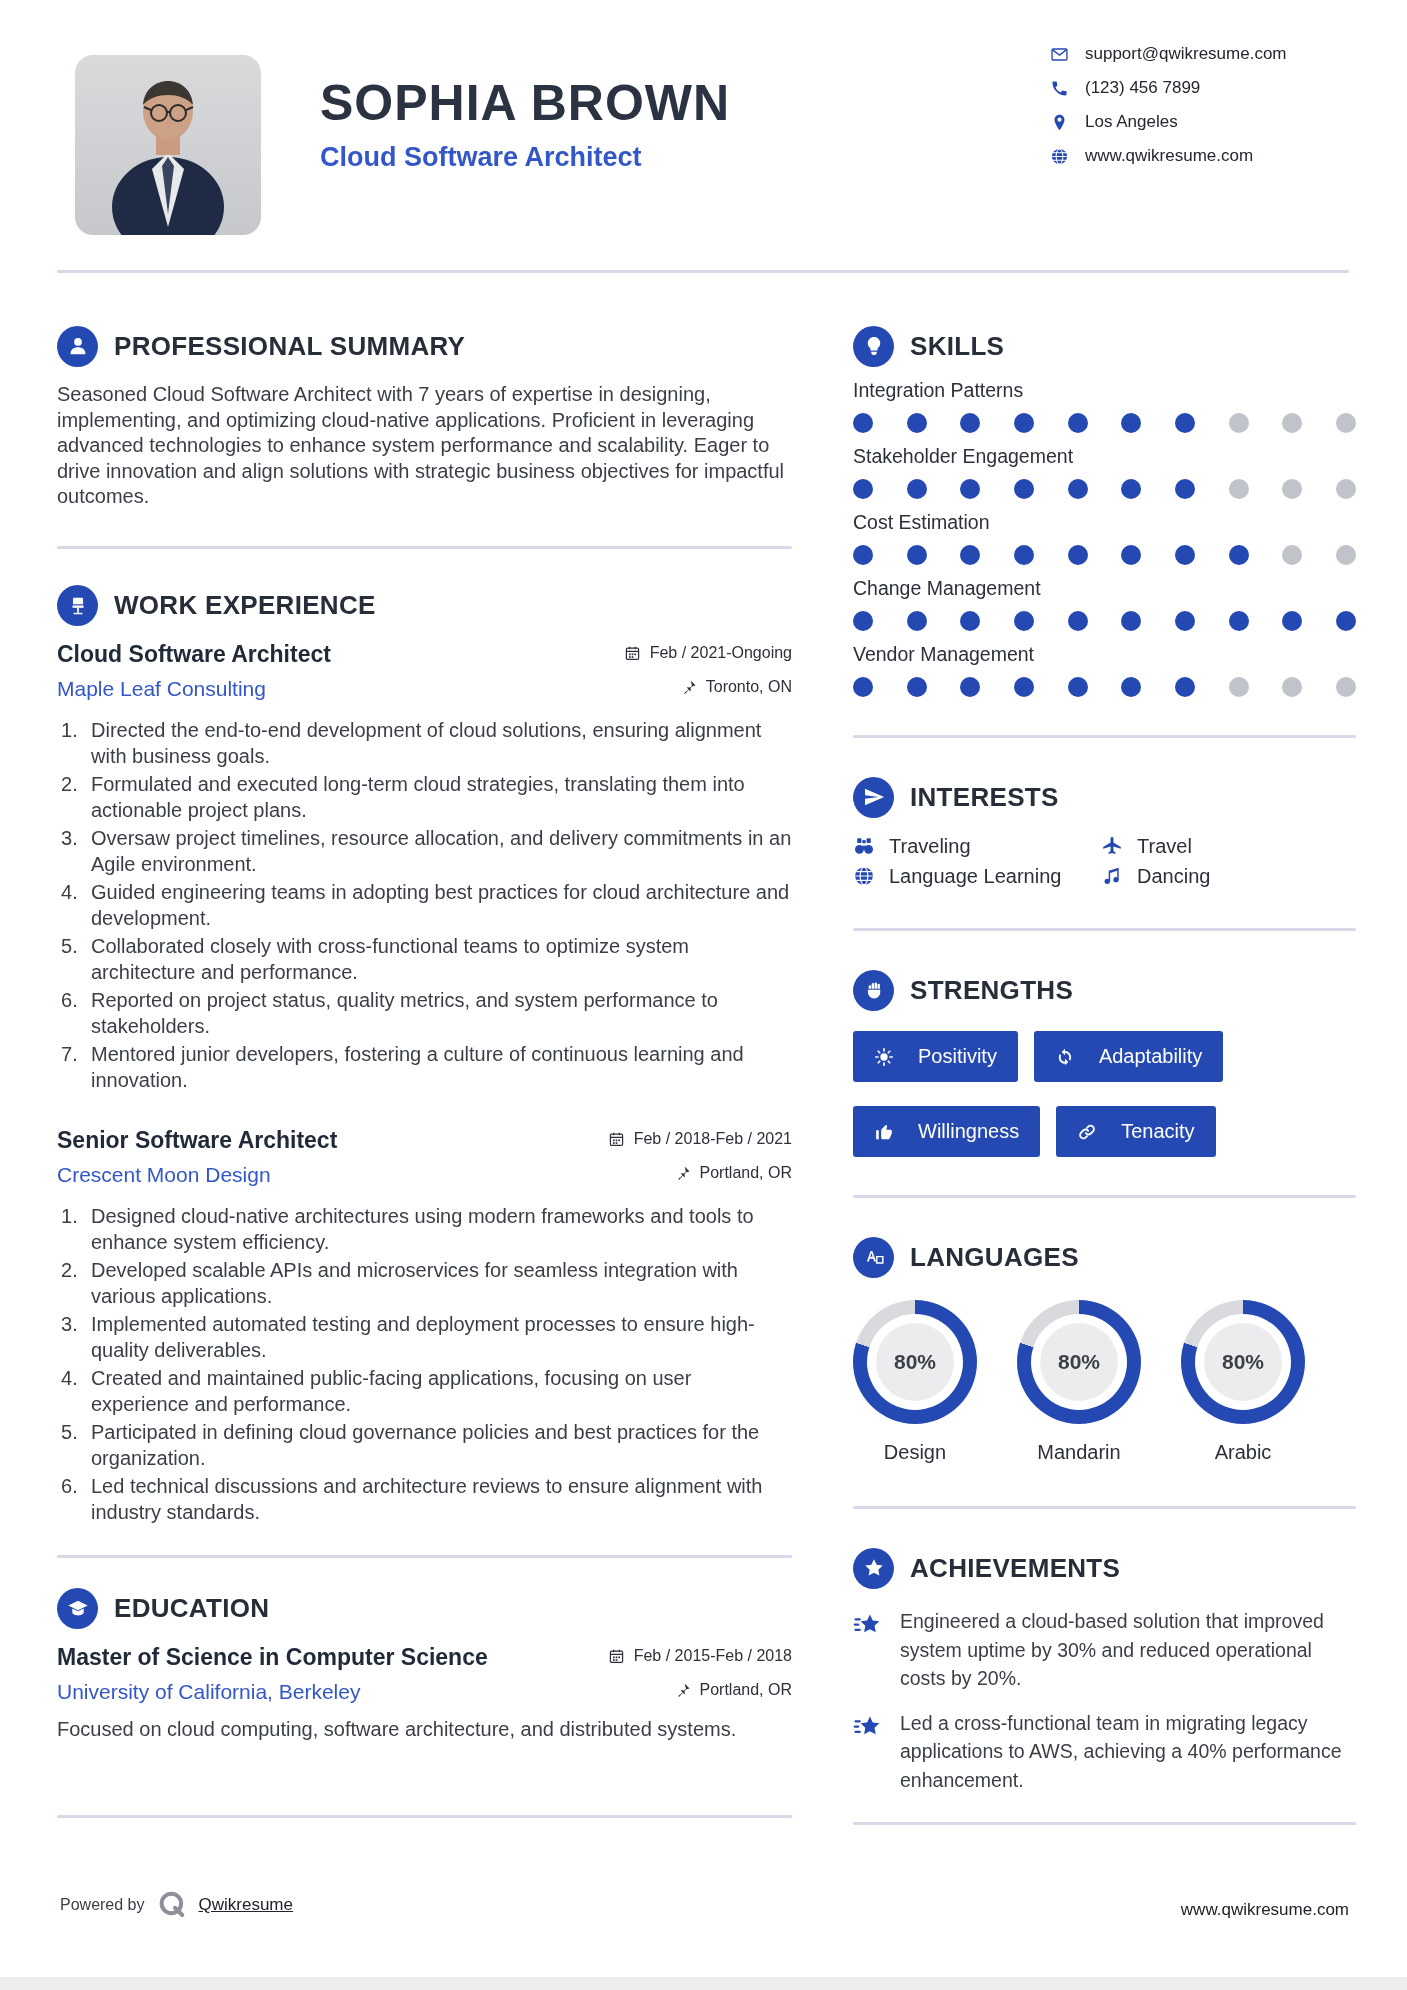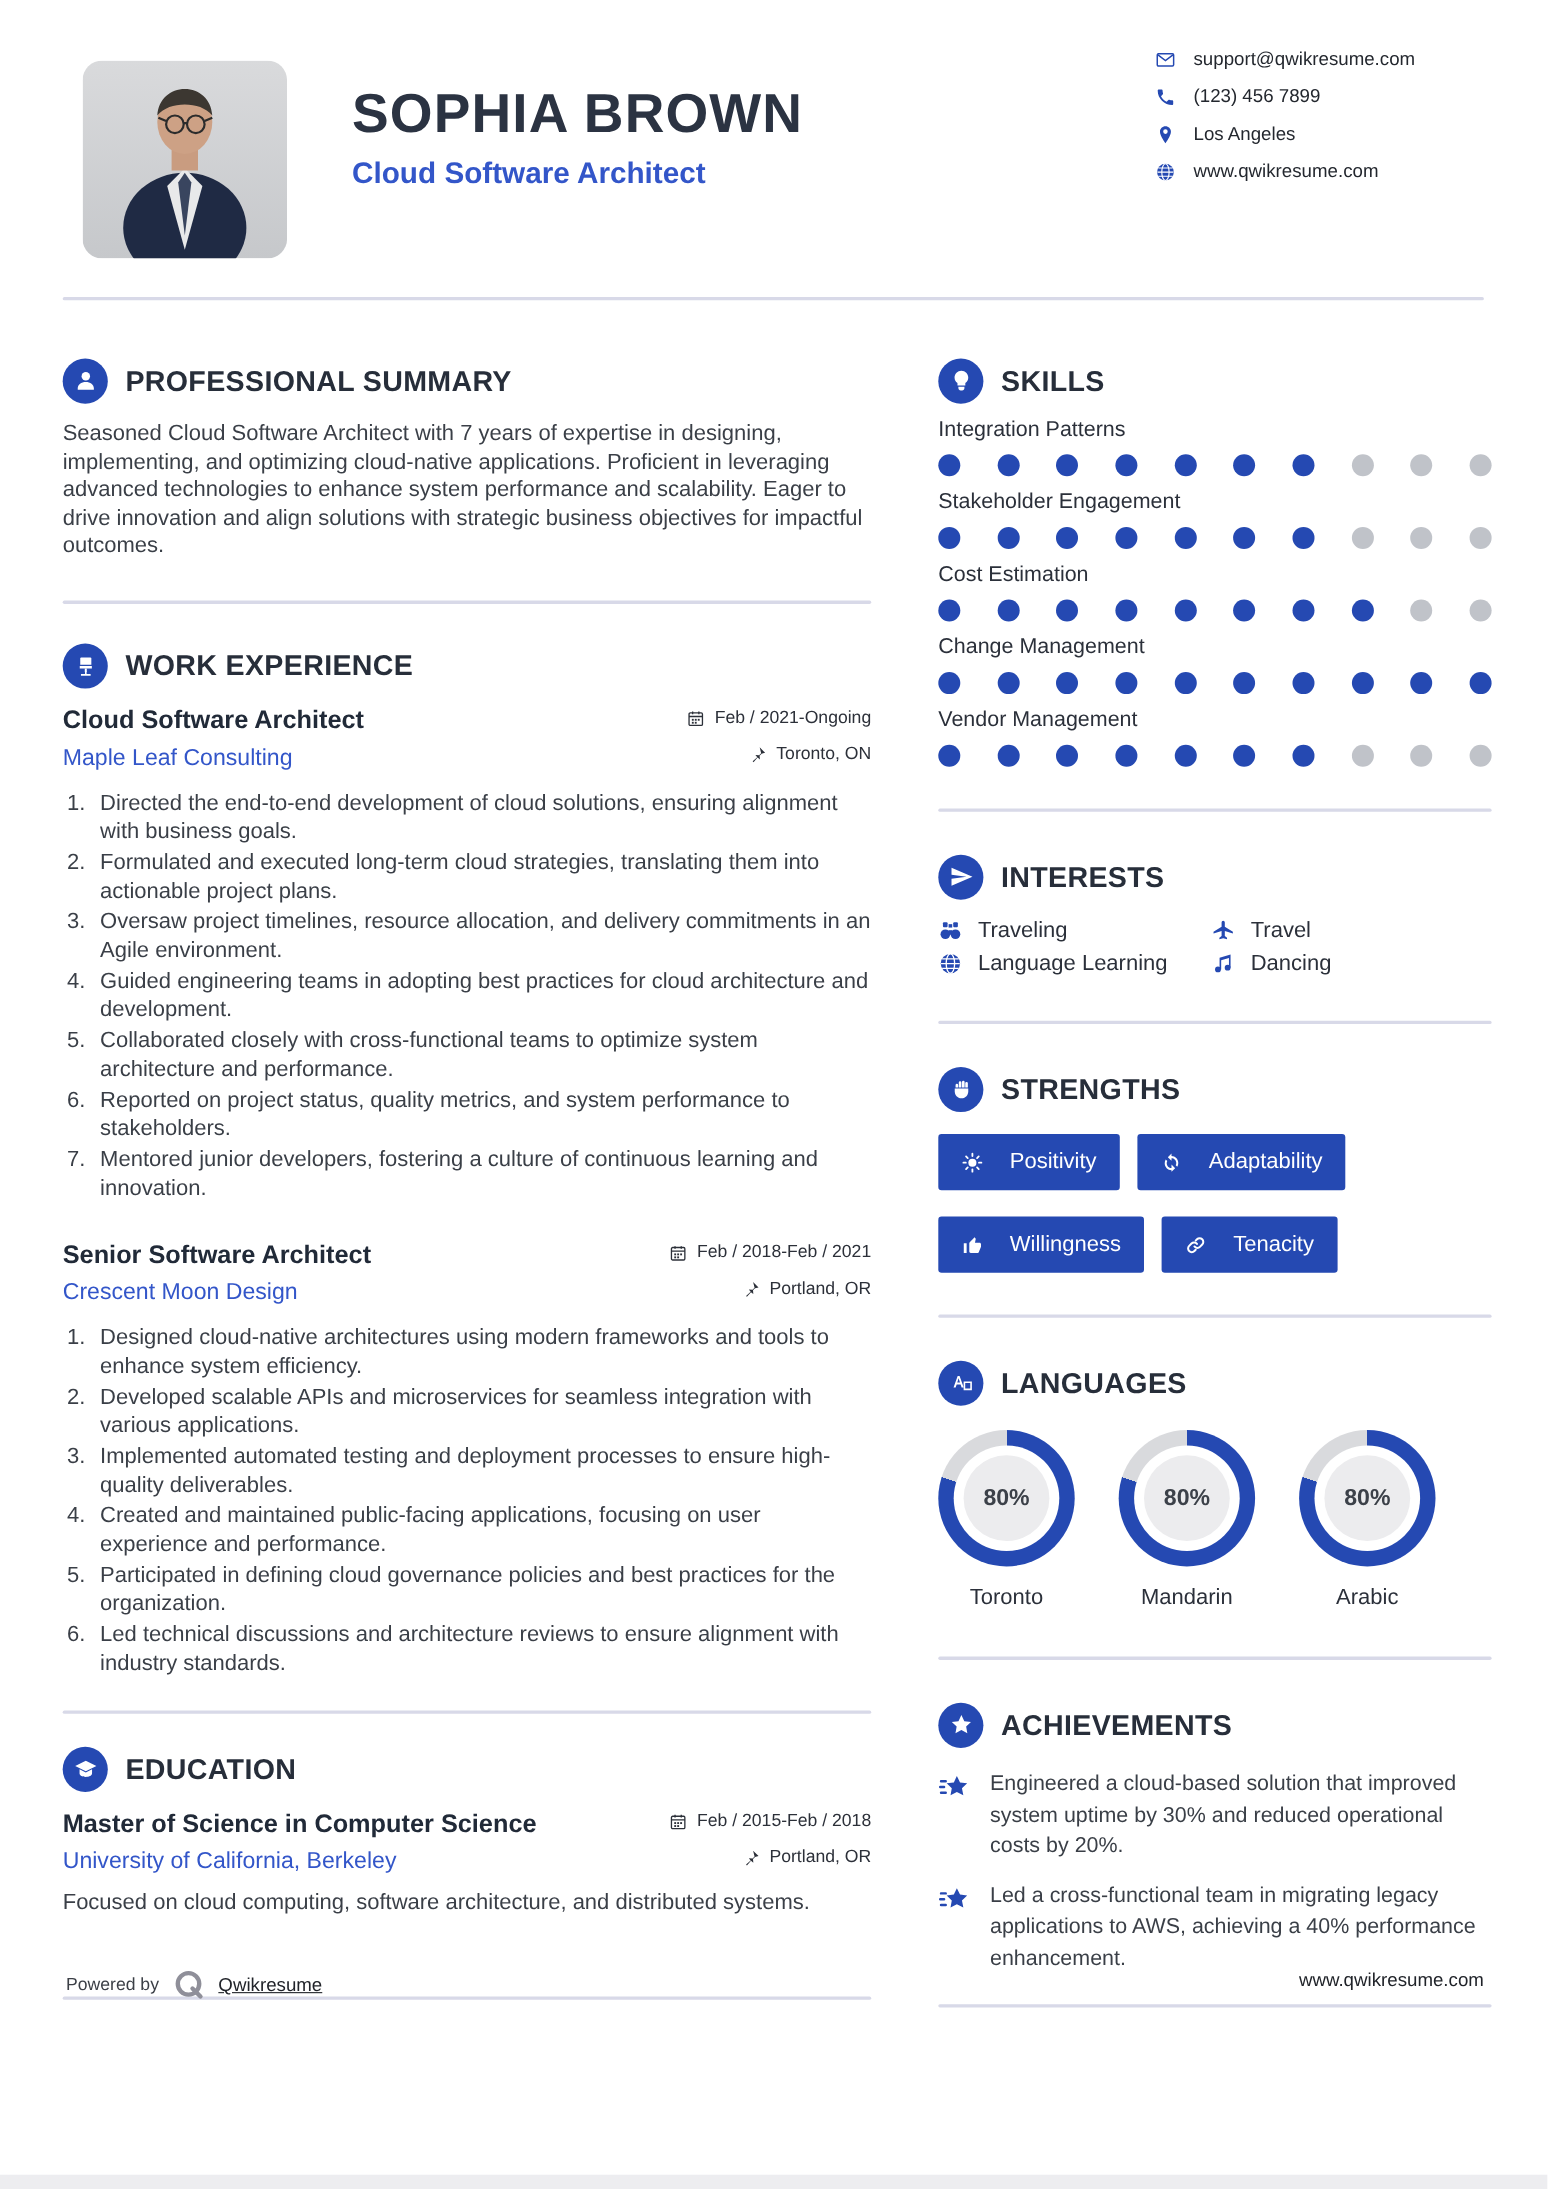--- a/index.html
+++ b/index.html
@@ -84,22 +84,22 @@
   .core{position:absolute;inset:23px;background:var(--core);border-radius:50%;
         display:flex;align-items:center;justify-content:center;font-size:21px;font-weight:700;color:#3c4149}
   .lang-name{margin-top:17px;font-size:20px;color:#2b303a}
   .achs{margin-top:2px}
   .ach{display:flex;gap:17px;margin-top:18px}
   .ach + .ach{margin-top:16px}
   .ach-ic{width:30px;height:30px;flex:none;color:var(--primary);margin-top:3px}
   .ach-tx{margin:0;font-size:19.5px;line-height:28.5px;color:var(--body)}
 
   
-  .footer{position:absolute;left:60px;right:58px;top:1790px;display:flex;
-          justify-content:space-between;align-items:flex-start}
+  .footer{position:absolute;left:60px;right:58px;top:1890px;display:flex;
+          justify-content:space-between;align-items:flex-end}
   .powered{display:flex;align-items:center;gap:12px}
   .powered-label{font-size:16px;color:#3b3f46}
   .q-logo{width:30px;height:30px;color:#8f8f99}
   .brand{font-size:17px;color:#202329;text-decoration:underline;cursor:pointer}
   .site{font-size:17px;color:#202329}
   .bottom-strip{position:absolute;left:0;bottom:0;width:100%;height:13px;background:#ededf0}
   svg{display:block}
 </style>
 </head>
 <body>
@@ -580,21 +580,21 @@
           </svg>
         </span>
       <span class="sec-title">LANGUAGES</span>
     </div>
     <div class="langs" id="languages">
   <div class="lang">
     <div class="donut" style="background: conic-gradient(rgb(37, 73, 178) 0deg, rgb(37, 73, 178) 288deg, rgb(217, 218, 221) 288deg, rgb(217, 218, 221) 360deg);">
       <div class="hole"></div>
       <div class="core">80%</div>
     </div>
-    <div class="lang-name">Toronto</div>
+    <div class="lang-name">Design</div>
   </div>
 
   <div class="lang">
     <div class="donut" style="background: conic-gradient(rgb(37, 73, 178) 0deg, rgb(37, 73, 178) 288deg, rgb(217, 218, 221) 288deg, rgb(217, 218, 221) 360deg);">
       <div class="hole"></div>
       <div class="core">80%</div>
     </div>
     <div class="lang-name">Mandarin</div>
   </div>
 

